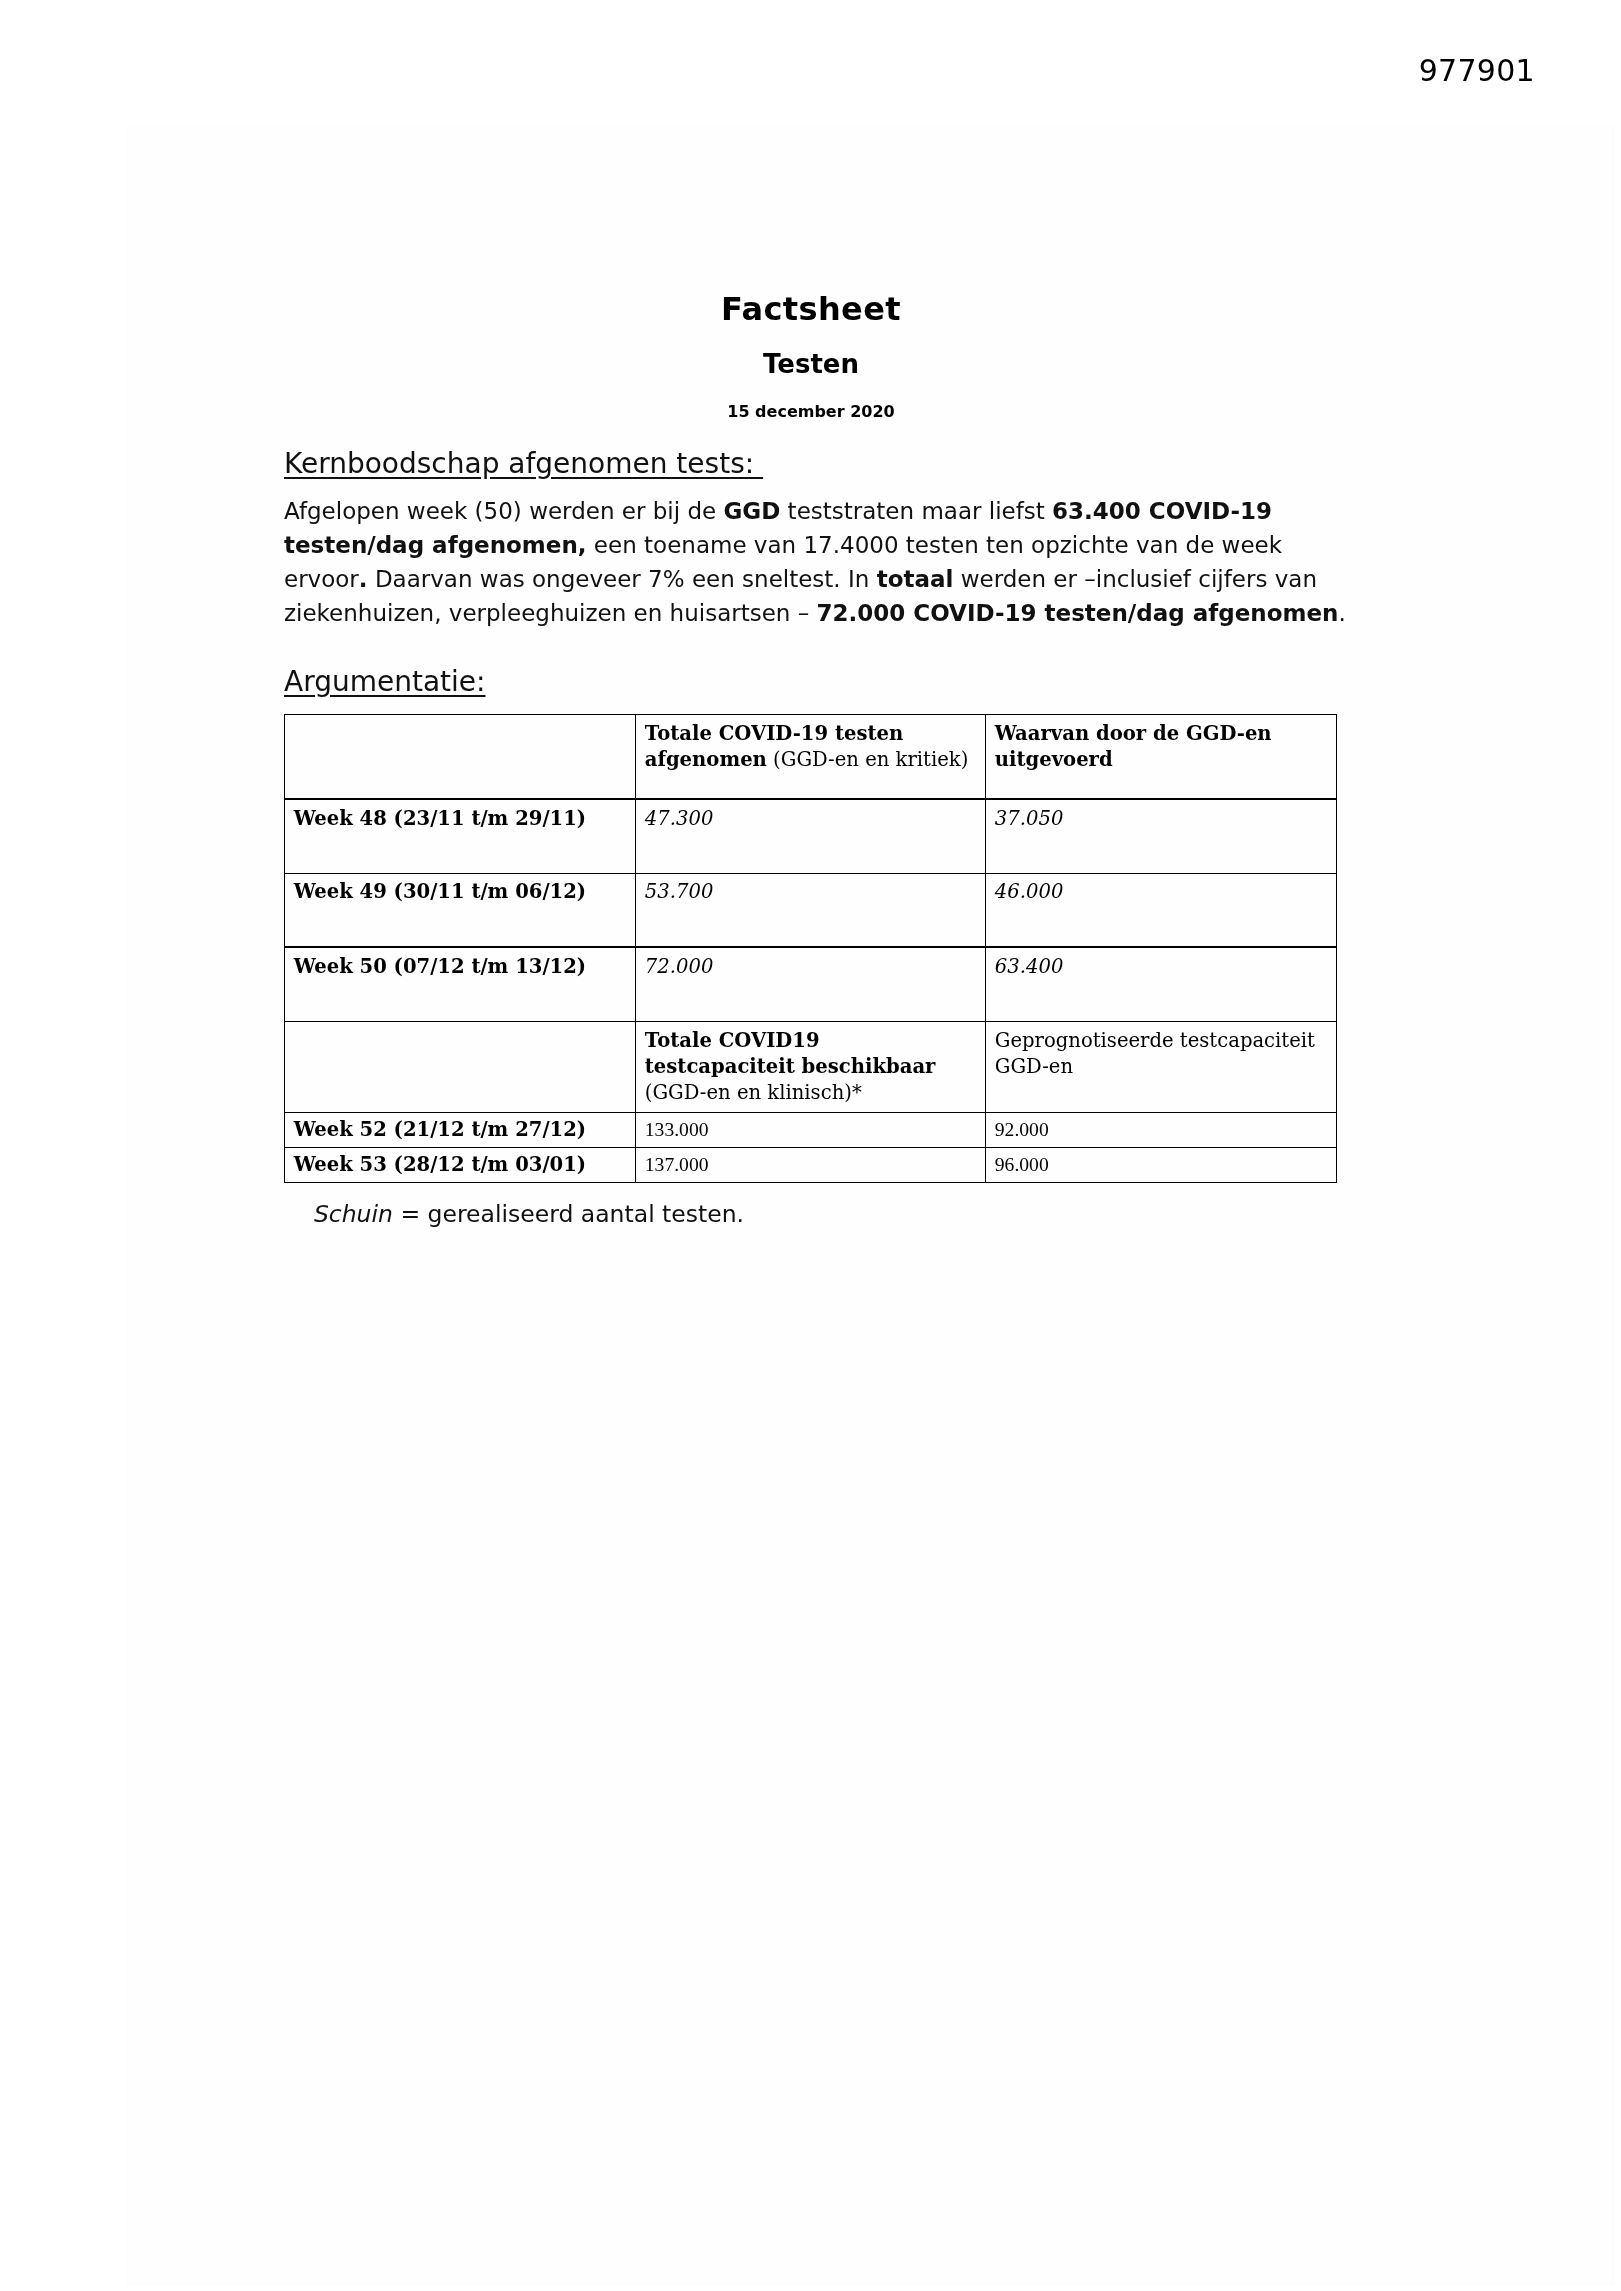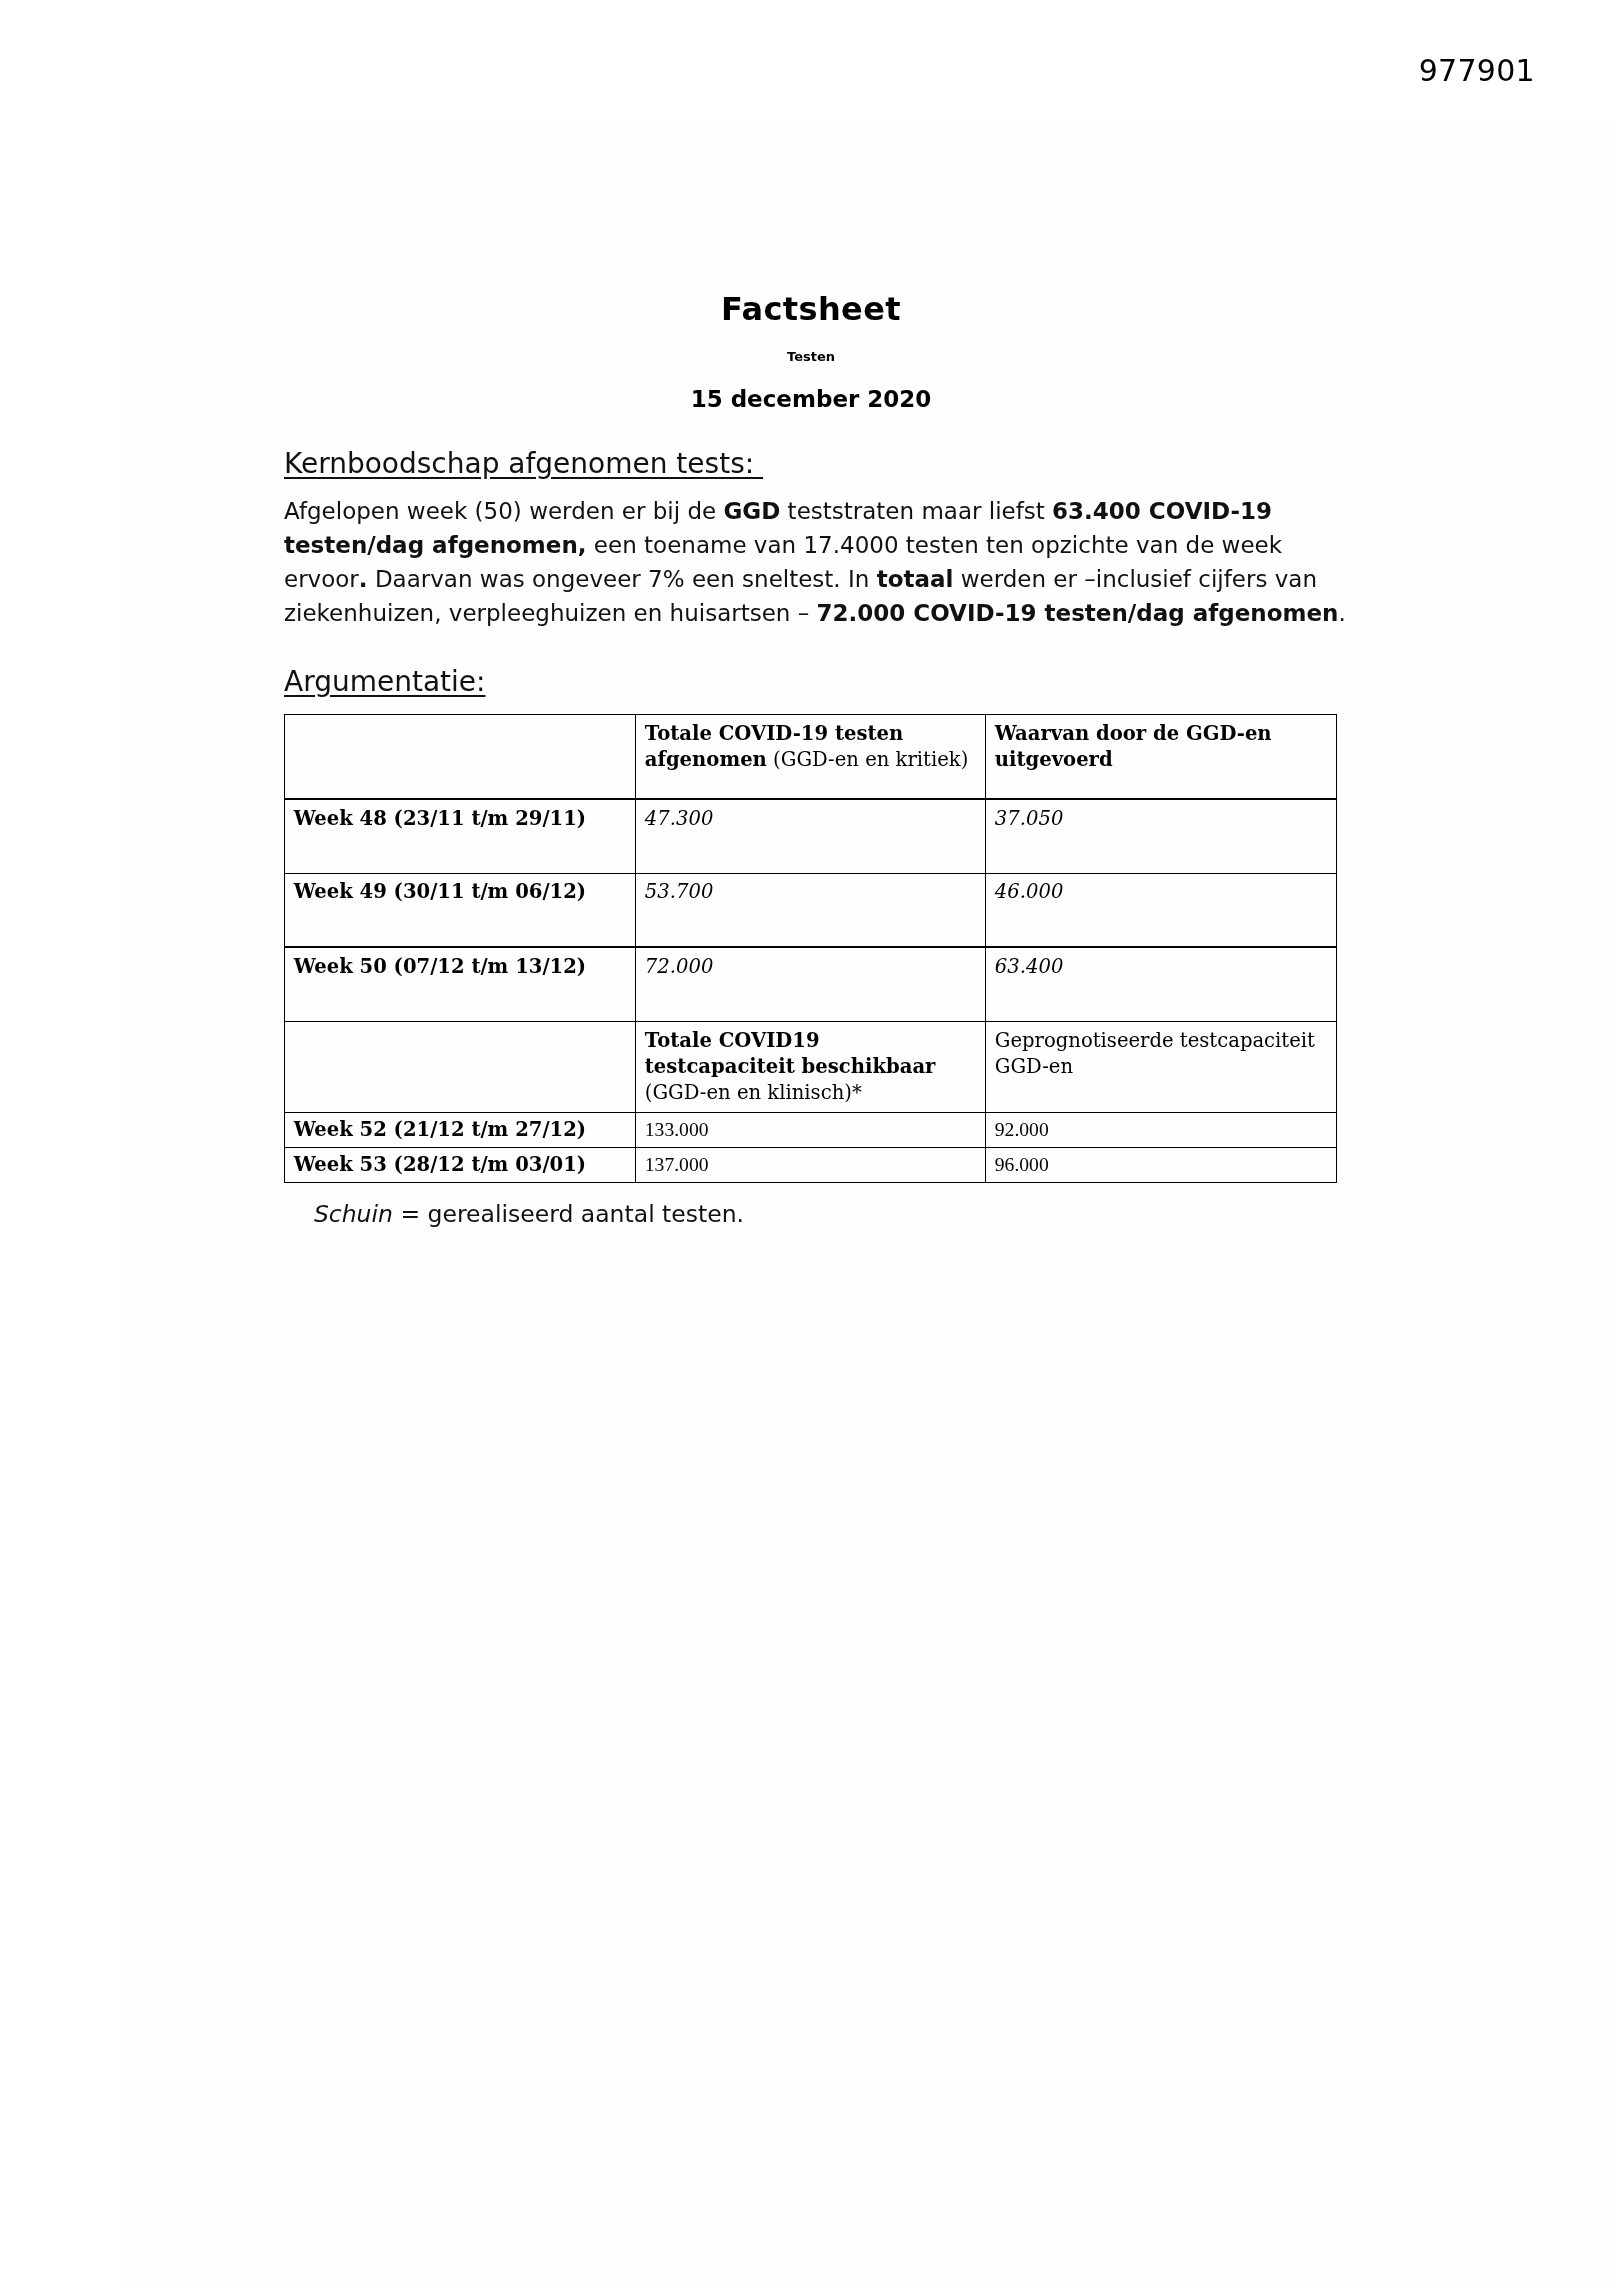--- a/index.html
+++ b/index.html
@@ -60,28 +60,28 @@
     font-family: "DejaVu Sans", sans-serif;
     font-weight: bold;
     font-size: 32px;
     letter-spacing: 0.4px;
     margin: 0;
     line-height: 1.2;
   }
   .doc-subtitle {
     font-family: "DejaVu Sans", sans-serif;
     font-weight: bold;
-    font-size: 13px;
+    font-size: 26px;
     margin: 20.6px 0 0 0;
     line-height: 1.2;
   }
   .doc-date {
     font-family: "DejaVu Sans", sans-serif;
     font-weight: bold;
-    font-size: 23px;
+    font-size: 16px;
     margin: 21.6px 0 0 0;
     line-height: 1.2;
   }
 
   
   .section-heading {
     position: absolute;
     left: 284px;
     font-family: "DejaVu Sans", sans-serif;
     font-size: 28px;

